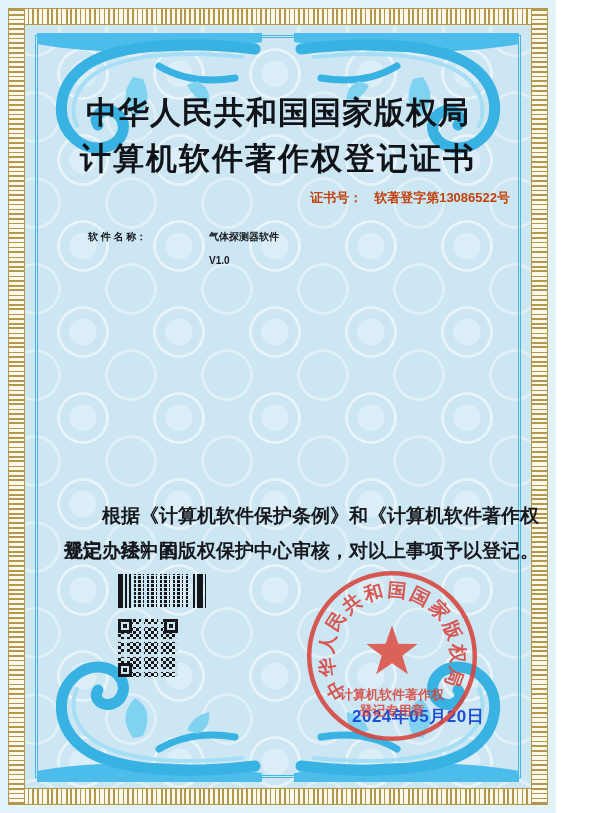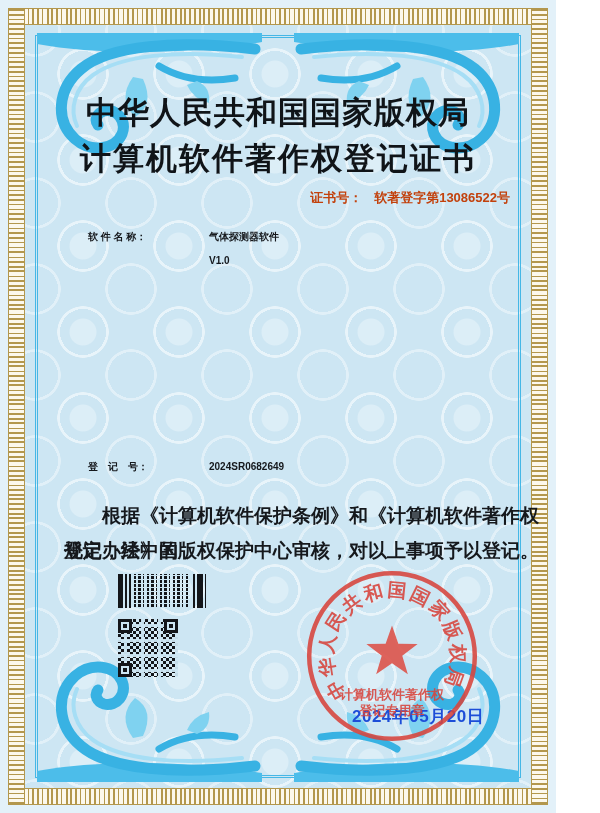--- a/index.html
+++ b/index.html
@@ -118,21 +118,20 @@
       <use href="#corner-flourish"></use>
     </svg>
 
   <div class="abs title l1">中华人民共和国国家版权局</div>
   <div class="abs title l2">计算机软件著作权登记证书</div>
 
   <div class="abs certno"><span>证书号：</span><span class="gap"></span><span>软著登字第13086522号</span></div>
 
   <div class="abs row r-name"><span class="label">软 件 名 称：</span><span>气体探测器软件</span></div>
   <div class="abs row r-version"><span class="label"></span><span>V1.0</span></div>
-  <div class="abs row r-regno"><span class="label">登　记　号：</span><span>2024SR0682649</span></div>
 
   <div class="abs statement s1">根据《计算机软件保护条例》和《计算机软件著作权登记办法》的</div>
   <div class="abs statement s2">规定，经中国版权保护中心审核，对以上事项予以登记。</div>
 
   <div class="abs barcode"></div>
   <div class="qr">
     <div class="finder f-tl"></div>
     <div class="finder f-tr"></div>
     <div class="finder f-bl"></div>
   </div>

